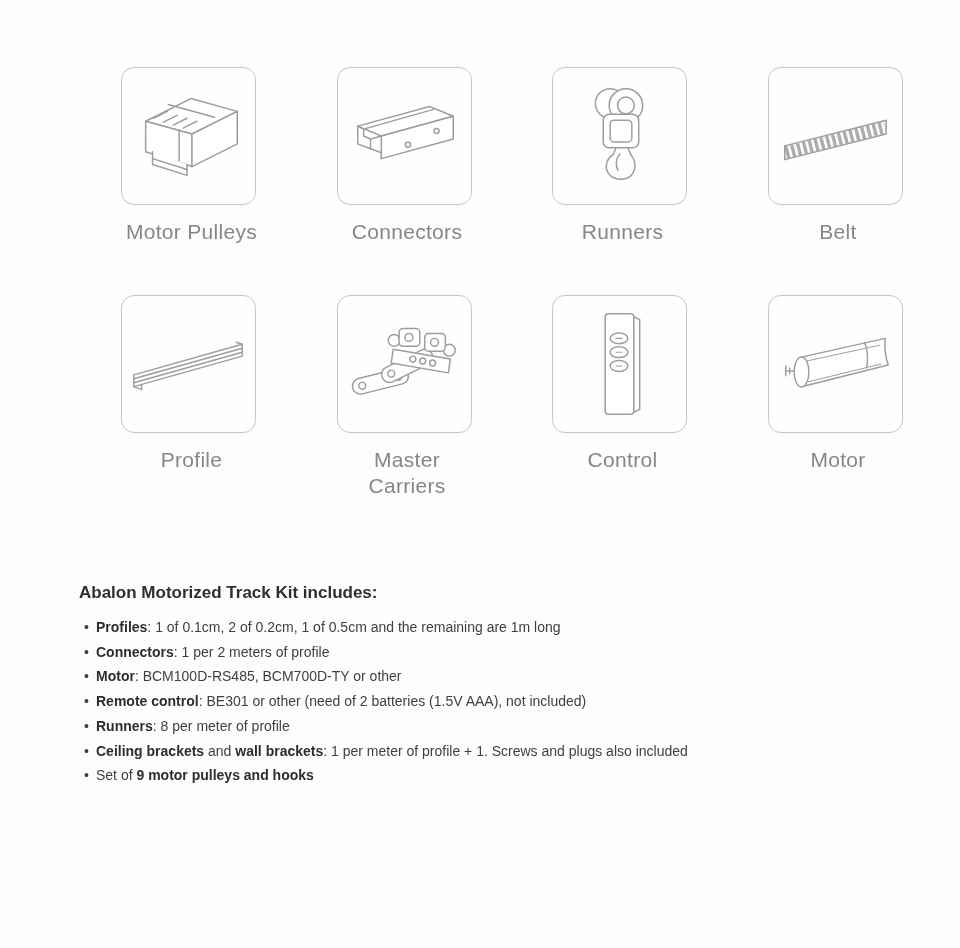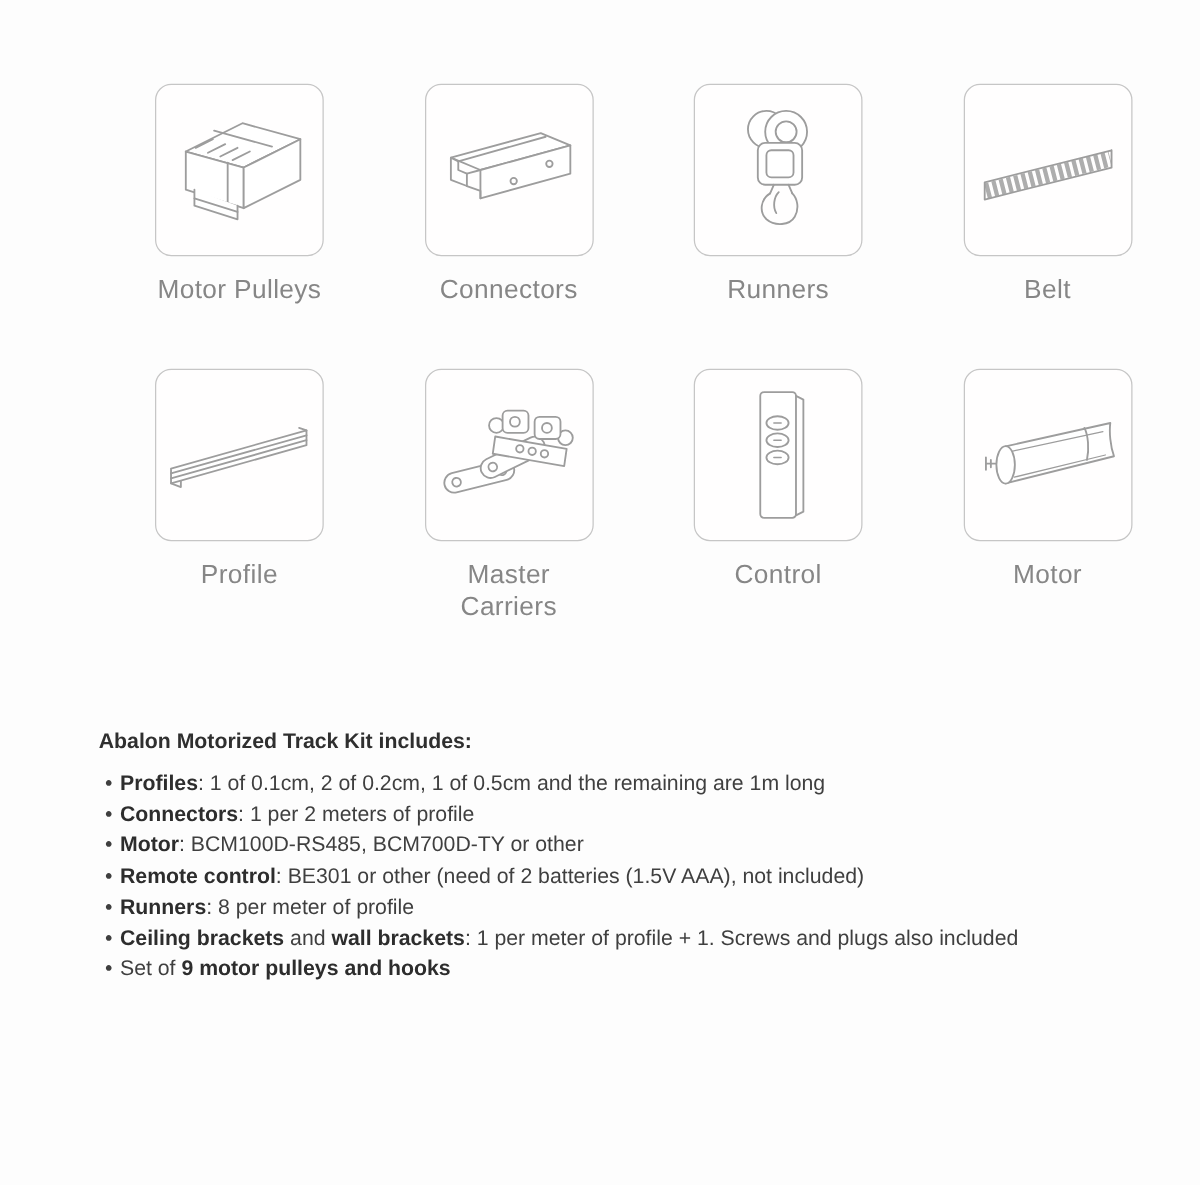--- a/index.html
+++ b/index.html
@@ -1,28 +1,28 @@
 <!DOCTYPE html>
 <html><head>
 <meta charset="utf-8">
 <style>
   html,body{margin:0;padding:0;}
   body{font-family:"Liberation Sans",sans-serif;background:#ffffff;}
   .canvas{position:relative;width:960px;height:948px;background:#fdfdfd;overflow:hidden;}
   .parts-row{position:absolute;left:79px;display:flex;gap:32.5px;}
   .row1{top:67px;}
   .row2{top:295px;}
-  .part{width:141px;display:flex;flex-direction:column;align-items:center;padding-left:42px;}
+  .part{width:141px;display:flex;flex-direction:column;padding-left:42px;}
   .part-box{box-sizing:border-box;width:135px;height:138px;background:#fffefe;
     border:1.6px solid #c6c6c6;border-radius:13px;display:flex;align-items:center;justify-content:center;}
   .part-box svg{display:block;}
   .part-label{margin-top:14px;font-size:21px;line-height:26px;color:#868686;text-align:center;letter-spacing:0.3px;}
   .kit-info{position:absolute;left:79px;top:582px;width:828px;}
   .kit-heading{font-size:17px;line-height:22px;font-weight:700;color:#2f2f2f;margin:0 0 11px 0;}
-  .kit-list{list-style:none;margin:0;padding:0;font-size:17px;color:#3f3f3f;}
+  .kit-list{list-style:none;margin:0;padding:0;font-size:14px;color:#3f3f3f;}
   .kit-list li{position:relative;padding-left:17px;line-height:24.7px;}
   .kit-list li::before{content:"\2022";position:absolute;left:5px;color:#3f3f3f;}
   .run{white-space:pre-wrap;}
   .run.b{font-weight:700;color:#2d2d2d;}
   .run.u{text-decoration:underline;text-underline-offset:2px;}
   .lineart{stroke:#9d9d9d;fill:none;stroke-width:1.5;stroke-linejoin:round;stroke-linecap:round;}
   .fillw{fill:#ffffff;}
 </style>
 </head>
 <body>

